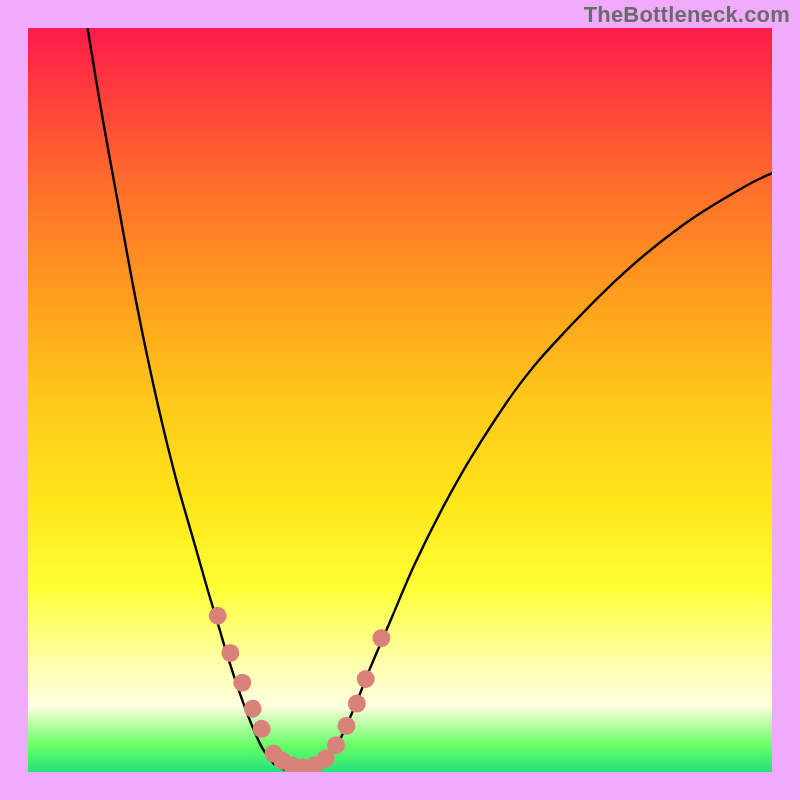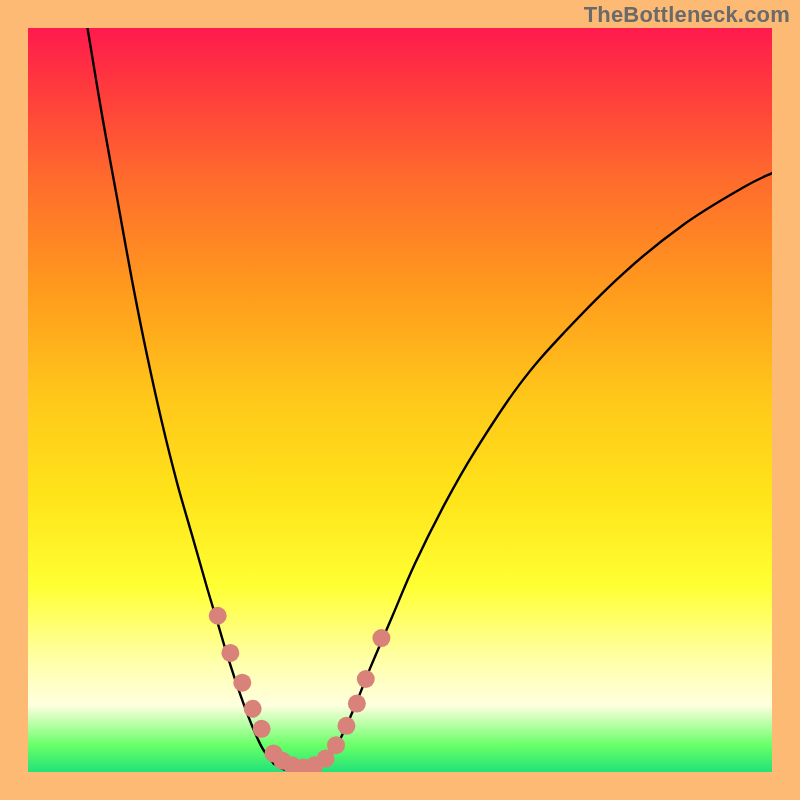--- a/index.html
+++ b/index.html
@@ -10,21 +10,21 @@
     background: #000;
     overflow: hidden;
     font-family: Arial, Helvetica, sans-serif;
   }
   .frame {
     position: absolute;
     top: 0;
     left: 0;
     width: 800px;
     height: 800px;
-    background: #fdba74;
+    background: #f0abfc;
   }
   .plot-area {
     position: absolute;
     top: 28px;
     left: 28px;
     width: 744px;
     height: 744px;
     overflow: hidden;
   }
   .gradient {

